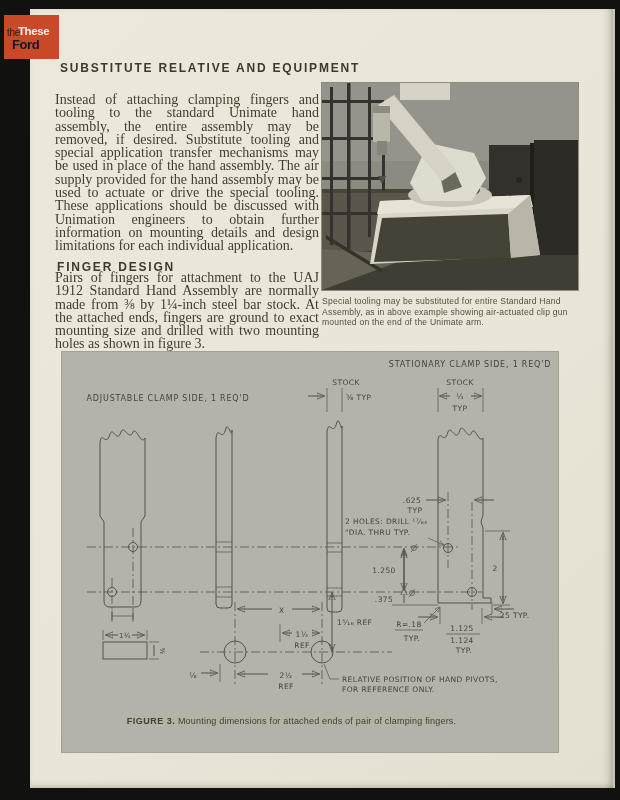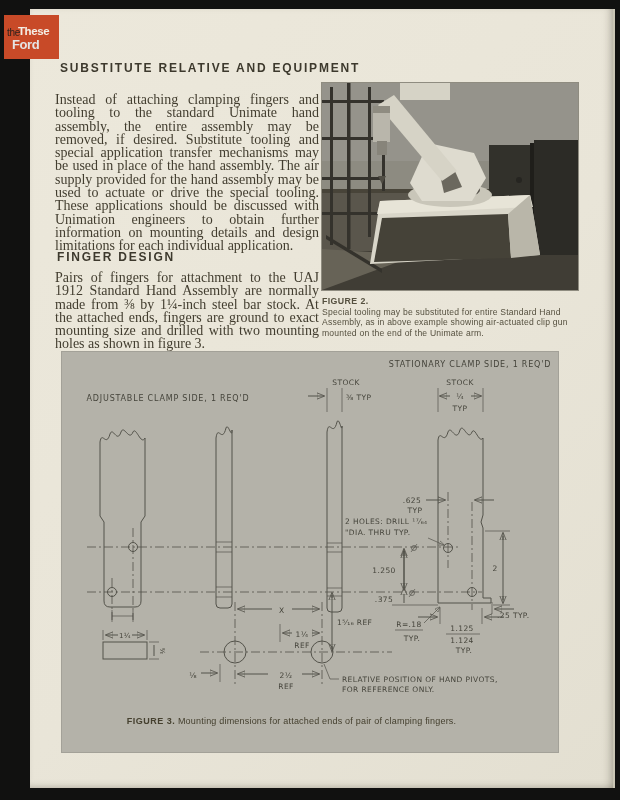--- a/index.html
+++ b/index.html
@@ -13,27 +13,27 @@
     background:linear-gradient(135deg,#ece8db 0%,#e9e5d8 55%,#e3dfd1 100%);
     box-shadow:inset -7px 0 9px -5px rgba(60,55,40,.35), inset 0 -5px 7px -4px rgba(60,55,40,.25);
     border-right:2px solid #c9c5b4;
   }
   .logo{
     position:absolute;left:4px;top:15px;width:55px;height:44px;
     background:#c84a28;z-index:5;
   }
   .logo .the{position:absolute;left:3px;top:12px;color:#2e211b;font-weight:normal;font-size:10px;letter-spacing:-.3px;}
   .logo .henry{position:absolute;left:14px;top:10px;color:#f4efe6;font-weight:bold;font-size:11.5px;letter-spacing:-.4px;}
-  .logo .ford{position:absolute;left:8px;top:22px;color:#e5e5e5;font-weight:bold;font-size:13px;letter-spacing:-.4px;}
+  .logo .ford{position:absolute;left:8px;top:22px;color:#0f172a;font-weight:bold;font-size:13px;letter-spacing:-.4px;}
   .h1{
     position:absolute;font-weight:bold;font-size:12px;letter-spacing:1.8px;
     color:#3d392d;
   }
   .heading-1{left:30px;top:52px;}
-  .heading-2{left:27px;top:241px;text-align:right;}
+  .heading-2{left:27px;top:251px;text-align:right;}
   .body-text{
     position:absolute;width:264px;
     font-family:"Liberation Serif", serif;
     font-size:14px;line-height:13.3px;color:#423d2f;
     text-align:justify;
   }
   .para-1{left:25px;top:84px;}
   .para-2{left:25px;top:262px;}
   .photo{
     position:absolute;left:292px;top:74px;width:256px;height:207px;
@@ -135,21 +135,20 @@
       <rect x="51" y="23" width="17" height="36" fill="#b9b6ab"></rect>
       <rect x="51" y="23" width="17" height="7" fill="#8f8c81"></rect>
       <rect x="55" y="58" width="10" height="14" fill="#87847a"></rect>
       <line x1="60" y1="72" x2="60" y2="93" stroke="#504d44" stroke-width="2.4"></line>
       <polygon points="56,93 64,93 60,101" fill="#504d44"></polygon>
       <line x1="47" y1="30" x2="47" y2="86" stroke="#3d3b34" stroke-width="1.4"></line>
     </svg>
   </div>
 
   <div class="fig2-caption">
-    <span class="figlabel">FIGURE 2.</span>
     <span>Special tooling may be substituted for entire Standard Hand Assembly, as in above example showing air-actuated clip gun mounted on the end of the Unimate arm.</span>
   </div>
 
   <div class="panel">
     <svg class="d" width="496" height="353" viewBox="0 0 496 353">
       <defs>
         <marker id="arr" viewBox="0 0 10 10" refX="9" refY="5" markerWidth="8" markerHeight="8" orient="auto">
           <path d="M0,1 L10,5 L0,9 z" fill="#53524a" stroke="none"></path>
         </marker>
         <pattern id="hatch" width="5" height="5" patternUnits="userSpaceOnUse" patternTransform="rotate(45)">

